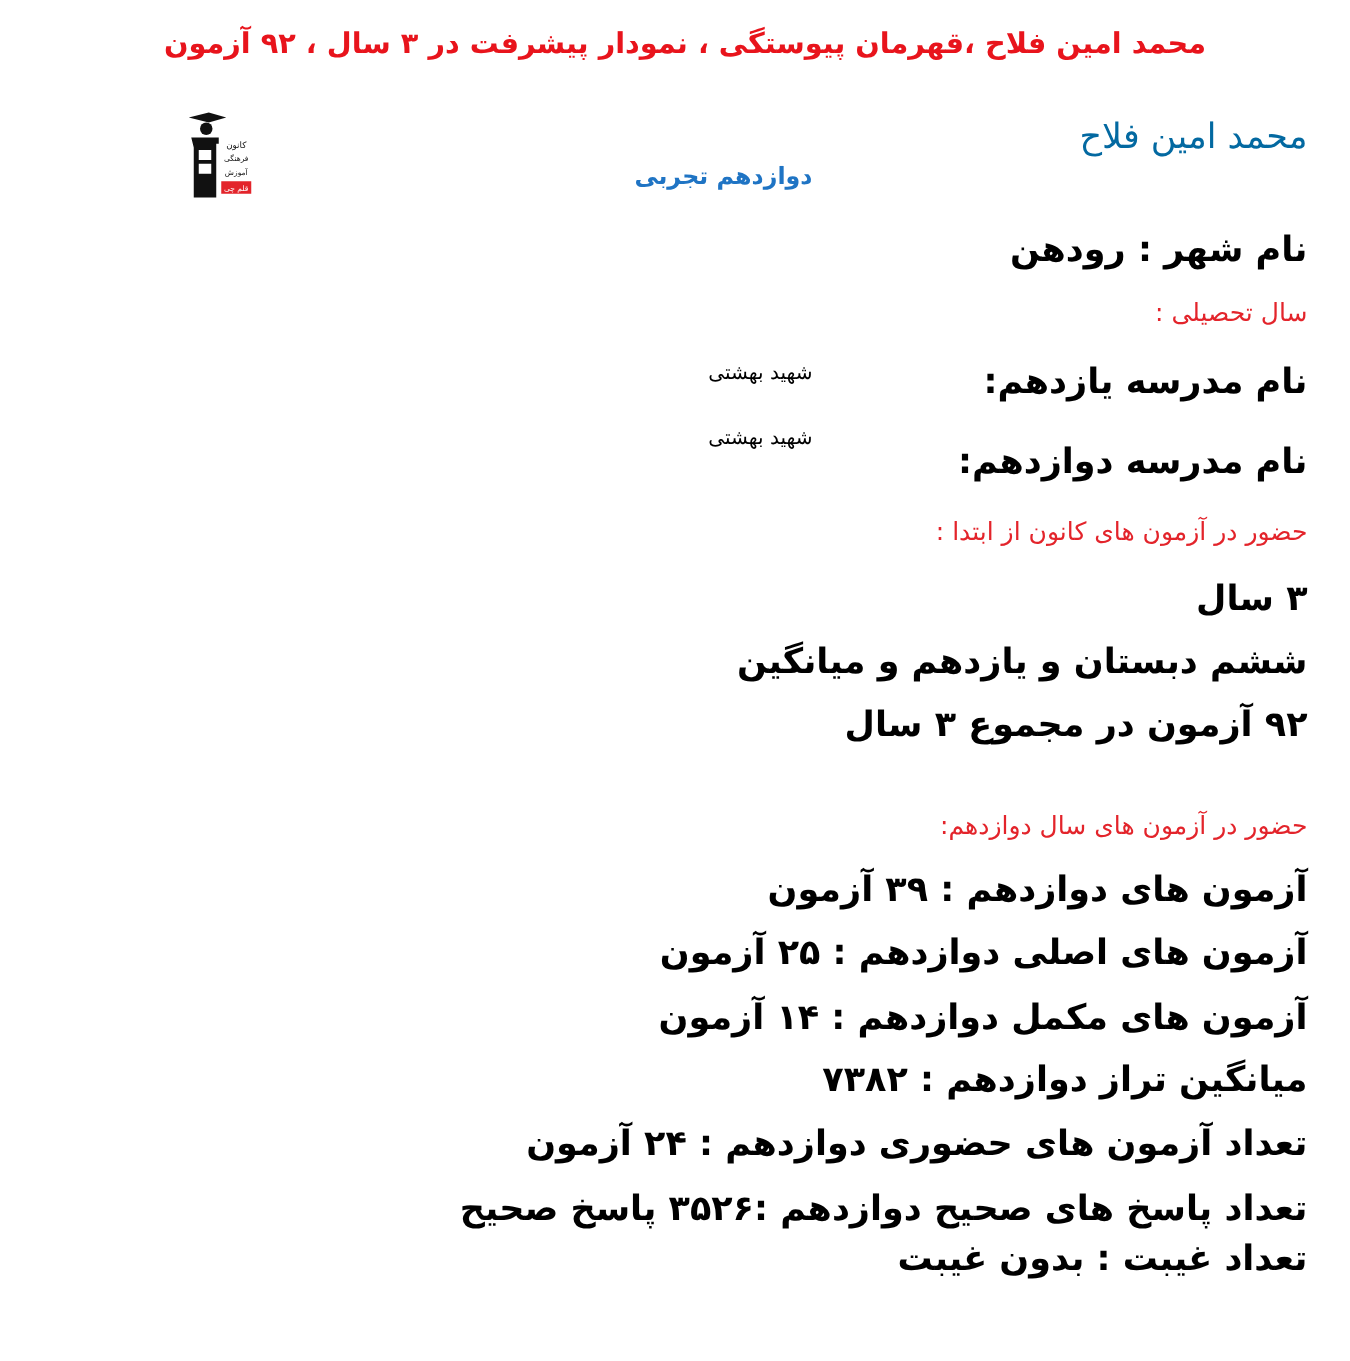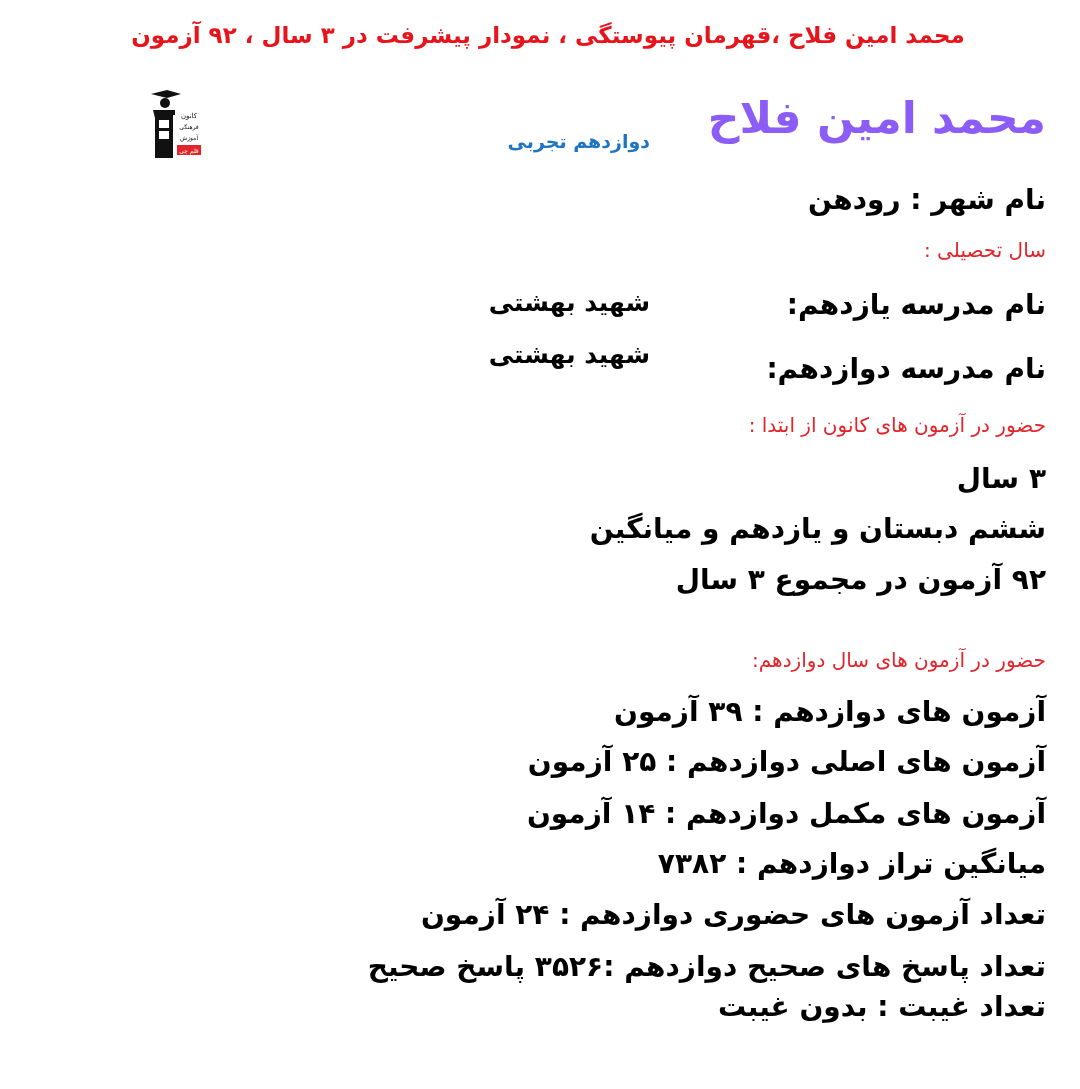--- a/index.html
+++ b/index.html
@@ -1,26 +1,26 @@
 <!DOCTYPE html>
 <html><head>
 <meta charset="utf-8">
 <style>
   html, body { margin:0; padding:0; }
   body { width:1080px; height:1089px; background:#fff; position:relative; overflow:hidden;
          font-family:"DejaVu Sans", sans-serif; color:#000; }
   .abs { position:absolute; direction:rtl; white-space:nowrap; }
   .top-title { top:22px; left:0; width:1080px; text-align:center; font-size:23px; font-weight:bold; color:#e8141c; }
   .top-title span { display:inline-block; transform:translateX(8px); }
-  .name { top:92px; right:34px; font-size:44px; font-weight:bold; color:#8b5cf6; }
+  .name { top:92px; right:34px; font-size:28px; font-weight:normal; color:#0369a1; }
   .grade { top:110px; right:430px; font-size:19px; font-weight:bold; color:#1f74c4;margin-top:20px; }
   .logo { top:88px; left:145px; width:60px; height:72px; }
   .line { right:34px; font-size:28px; font-weight:bold; color:#000; }
   .red { color:#e3242b; font-weight:normal; font-size:20px; }
-  .val { font-size:25px; font-weight:bold; }
+  .val { font-size:16px; font-weight:normal; }
 </style>
 </head>
 <body>
 
 <div class="abs top-title"><span>محمد امین فلاح ،قهرمان پیوستگی ، نمودار پیشرفت در ۳ سال ، ۹۲ آزمون</span></div>
 
 <div class="abs name">محمد امین فلاح</div>
 <div class="abs grade">دوازدهم تجربی</div>
 
 <div class="abs logo">

